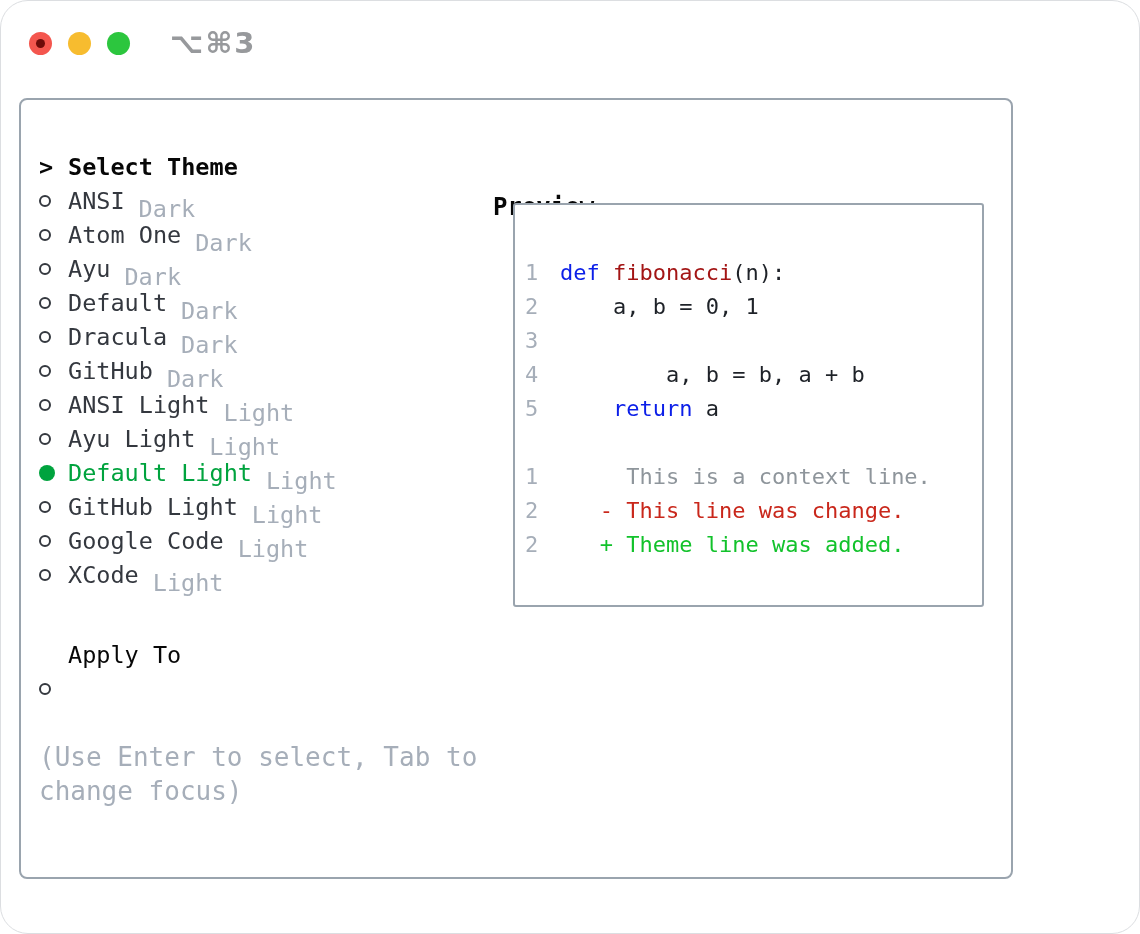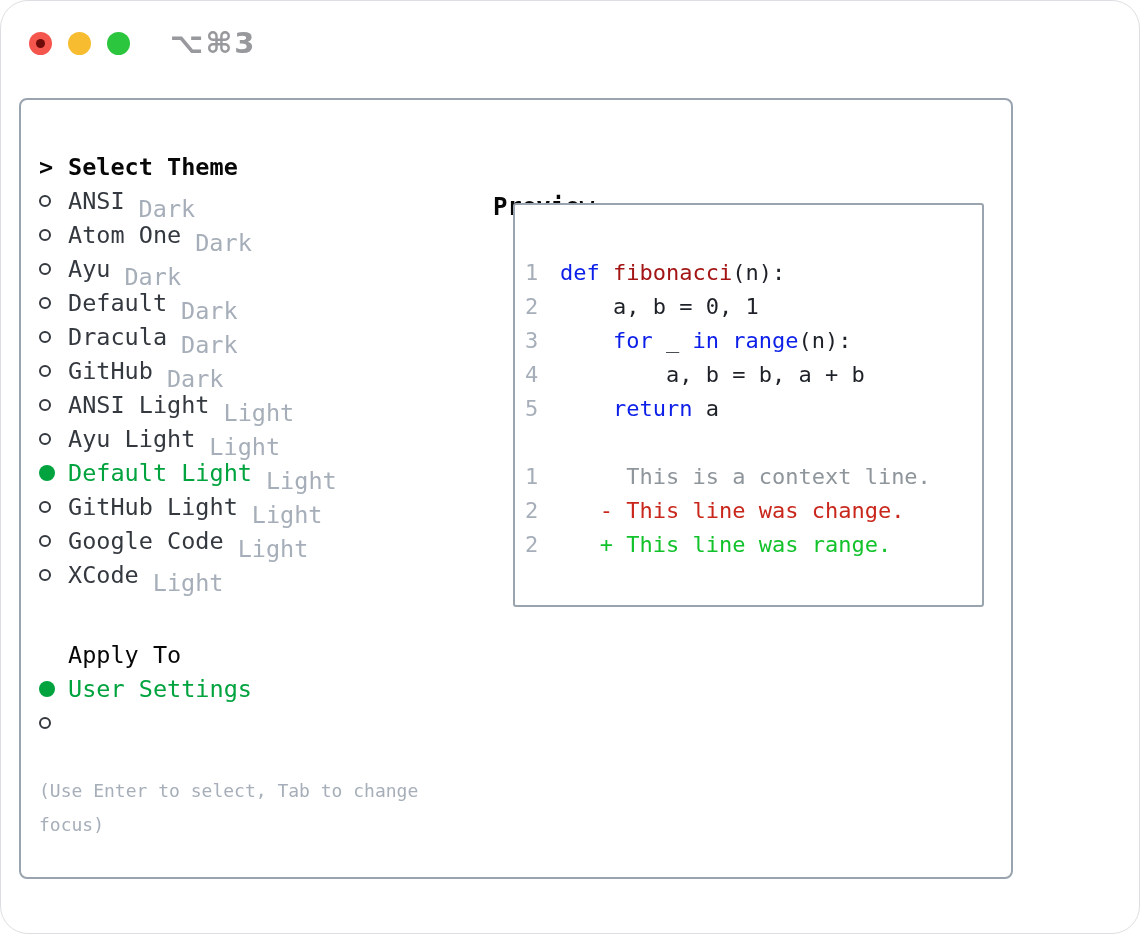--- a/index.html
+++ b/index.html
@@ -30,21 +30,21 @@
   .marker { width:29px; flex:0 0 29px; display:flex; align-items:center; }
   .prefix { font-weight:bold; color:var(--heading-black); }
   .ring { width:12px; height:12px; border:2px solid var(--text-dark); border-radius:50%; }
   .bullet { width:16px; height:16px; background:var(--accent-green); border-radius:50%; }
   .h-label { font-weight:bold; color:var(--heading-black); }
   .theme-name { white-space:pre; }
   .variant { color:var(--muted-gray); margin-left:14px; white-space:pre;margin-top:16px; }
   .selected .theme-name, .selected .opt-label { color:var(--accent-green); }
   .apply-header { margin-left:29px; color:var(--heading-black);margin-top:12px; }
   .spacer { height:34px; }
-  .help { margin-top:34px; width:440px; font-size:18px; line-height:34px;
+  .help { margin-top:34px; width:440px; font-size:26px; line-height:34px;
           color:var(--muted-gray); }
 
   
   .preview-title { position:absolute; left:472px; top:50px; height:34px; line-height:34px;
                    font-size:24px; font-weight:bold; color:var(--heading-black);margin-top:40px; }
   .preview-box {
     position:absolute; left:492px; top:103px; width:471px; height:404px;
     border:2px solid var(--panel-border); border-radius:3px; background:#fff;
     padding:51px 0 0 10px; overflow:hidden;
   }
@@ -165,26 +165,20 @@
             <span class="theme-name">XCode</span>
             <span class="variant">Light</span>
           </div>
         </div>
 
       <div class="spacer"></div>
 
       <div class="row apply-header">Apply To</div>
 
       <div id="apply-list">
-          <div class="row selected">
-            <span class="marker">
-              <span class="bullet"></span>
-            </span>
-            <span class="opt-label">User Settings</span>
-          </div>
           <div class="row">
             <span class="marker">
               <span class="ring"></span>
             </span>
           </div>
         </div>
 
       <div class="help">(Use Enter to select, Tab to change focus)</div>
     </div>
 
@@ -195,21 +189,20 @@
           <div class="code-line">
             <span class="ln">1</span>
             <span class="codetext"><span class="seg-kw">def</span><span class="seg-code"> </span><span class="seg-fn">fibonacci</span><span class="seg-code">(n):</span></span>
           </div>
           <div class="code-line">
             <span class="ln">2</span>
             <span class="codetext"><span class="seg-code">    a, b = 0, 1</span></span>
           </div>
           <div class="code-line">
             <span class="ln">3</span>
-            <span class="codetext"><span class="seg-code">    </span><span class="seg-kw">for</span><span class="seg-code"> _ </span><span class="seg-kw">in</span><span class="seg-code"> </span><span class="seg-kw">range</span><span class="seg-code">(n):</span></span>
           </div>
           <div class="code-line">
             <span class="ln">4</span>
             <span class="codetext"><span class="seg-code">        a, b = b, a + b</span></span>
           </div>
           <div class="code-line">
             <span class="ln">5</span>
             <span class="codetext"><span class="seg-code">    </span><span class="seg-kw">return</span><span class="seg-code"> a</span></span>
           </div>
           <div class="code-line">
@@ -219,19 +212,19 @@
           <div class="code-line">
             <span class="ln">1</span>
             <span class="codetext"><span class="seg-ctx">     This is a context line.</span></span>
           </div>
           <div class="code-line">
             <span class="ln">2</span>
             <span class="codetext"><span class="seg-del">   - This line was change.</span></span>
           </div>
           <div class="code-line">
             <span class="ln">2</span>
-            <span class="codetext"><span class="seg-add">   + This line was range.</span></span>
+            <span class="codetext"><span class="seg-add">   + Theme line was added.</span></span>
           </div>
         </div>
     </div>
 
   </div>
 </div>
 
 </body></html>

